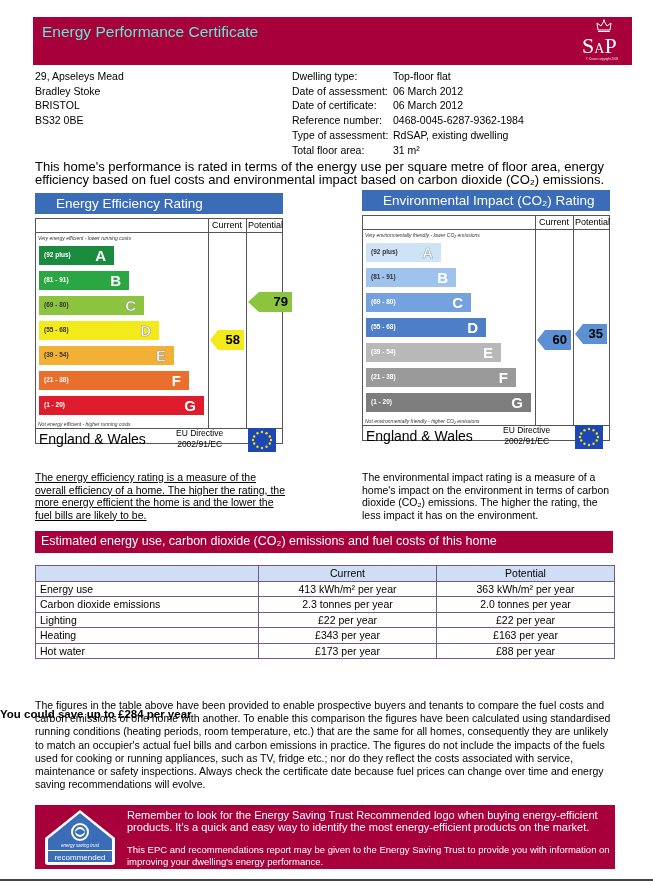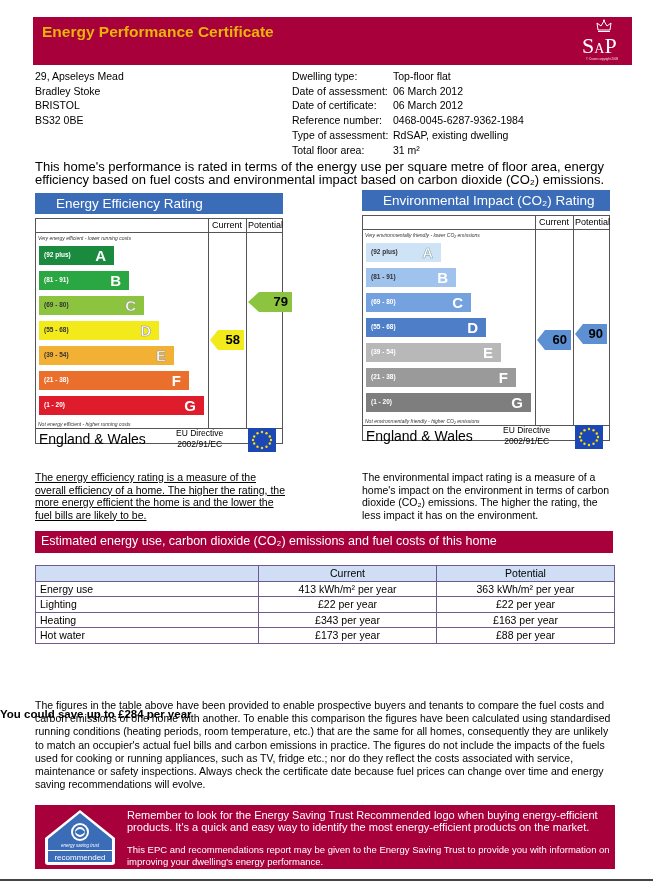--- a/index.html
+++ b/index.html
@@ -1,20 +1,20 @@
 <!DOCTYPE html>
 <html><head>
 <meta charset="utf-8">
 <style>
   * { box-sizing: border-box; margin: 0; padding: 0; }
   html, body { width: 653px; height: 881px; background: #ffffff; overflow: hidden; }
   body { font-family: "Liberation Sans", sans-serif; color: #000; position: relative; font-size: 11px; }
 
   .header-band { position: absolute; left: 33px; top: 17px; width: 576px; height: 48px; background: #a8003a; }
-  .header-title { position: absolute; left: 9px; top: 6px; color: #eab308; font-weight: bold; font-size: 15.5px; }
+  .header-title { position: absolute; left: 9px; top: 6px; color: #5eead4; font-weight: normal; font-size: 15.5px; }
   .sap-logo { position: absolute; left: 576px; top: 17px; width: 56px; height: 48px; background: #a8003a; color: #fff; }
   .sap-crown { position: absolute; left: 20px; top: 2px; width: 16px; height: 14px; }
   .sap-letters { position: absolute; left: 6px; top: 16px; font-family: "Liberation Serif", serif; font-size: 22px; letter-spacing: 0px; }
   .sap-letters .small { font-size: 14px; }
   .sap-copy { position: absolute; left: 10px; top: 40px; font-size: 3px; color: #f5d9e2; }
 
   .address { position: absolute; left: 35px; top: 69px; line-height: 14.5px; font-size: 10.5px; }
   .details { position: absolute; left: 292px; top: 69px; font-size: 10.5px; line-height: 14.7px; }
   .details .row { display: flex; }
   .details .lbl { width: 101px; }
@@ -237,21 +237,21 @@
     <div class="arrow" style="left:174px; top:114px; width:34px;">
       <svg class="shape" viewBox="0 0 34 20" preserveAspectRatio="none">
           <polygon points="0,10 8,0 34,0 34,20 8,20" fill="#5d8fd3"></polygon>
         </svg>
       <span class="val">60</span>
     </div>
     <div class="arrow" style="left:212px; top:108px; width:32px;">
       <svg class="shape" viewBox="0 0 32 20" preserveAspectRatio="none">
           <polygon points="0,10 8,0 32,0 32,20 8,20" fill="#5d8fd3"></polygon>
         </svg>
-      <span class="val">90</span>
+      <span class="val">35</span>
     </div>
     <div class="rt-bottom-note">Not environmentally friendly - higher CO₂ emissions</div>
     <div class="rt-footer">
       <span class="country">England &amp; Wales</span>
       <div class="directive">
         <div>EU Directive</div>
         <div>2002/91/EC</div>
       </div>
       <svg class="eu-flag" viewBox="0 0 28 24">
         <rect width="28" height="24" fill="#1b48b5"></rect>
@@ -283,20 +283,25 @@
     <th class="c0"></th>
     <th class="c1">Current</th>
     <th>Potential</th>
   </tr>
   <tr>
     <td>Energy use</td>
     <td class="v">413 kWh/m² per year</td>
     <td class="v">363 kWh/m² per year</td>
   </tr>
   <tr>
+    <td>Carbon dioxide emissions</td>
+    <td class="v">2.3 tonnes per year</td>
+    <td class="v">2.0 tonnes per year</td>
+  </tr>
+  <tr>
     <td>Lighting</td>
     <td class="v">£22 per year</td>
     <td class="v">£22 per year</td>
   </tr>
   <tr>
     <td>Heating</td>
     <td class="v">£343 per year</td>
     <td class="v">£163 per year</td>
   </tr>
   <tr>

